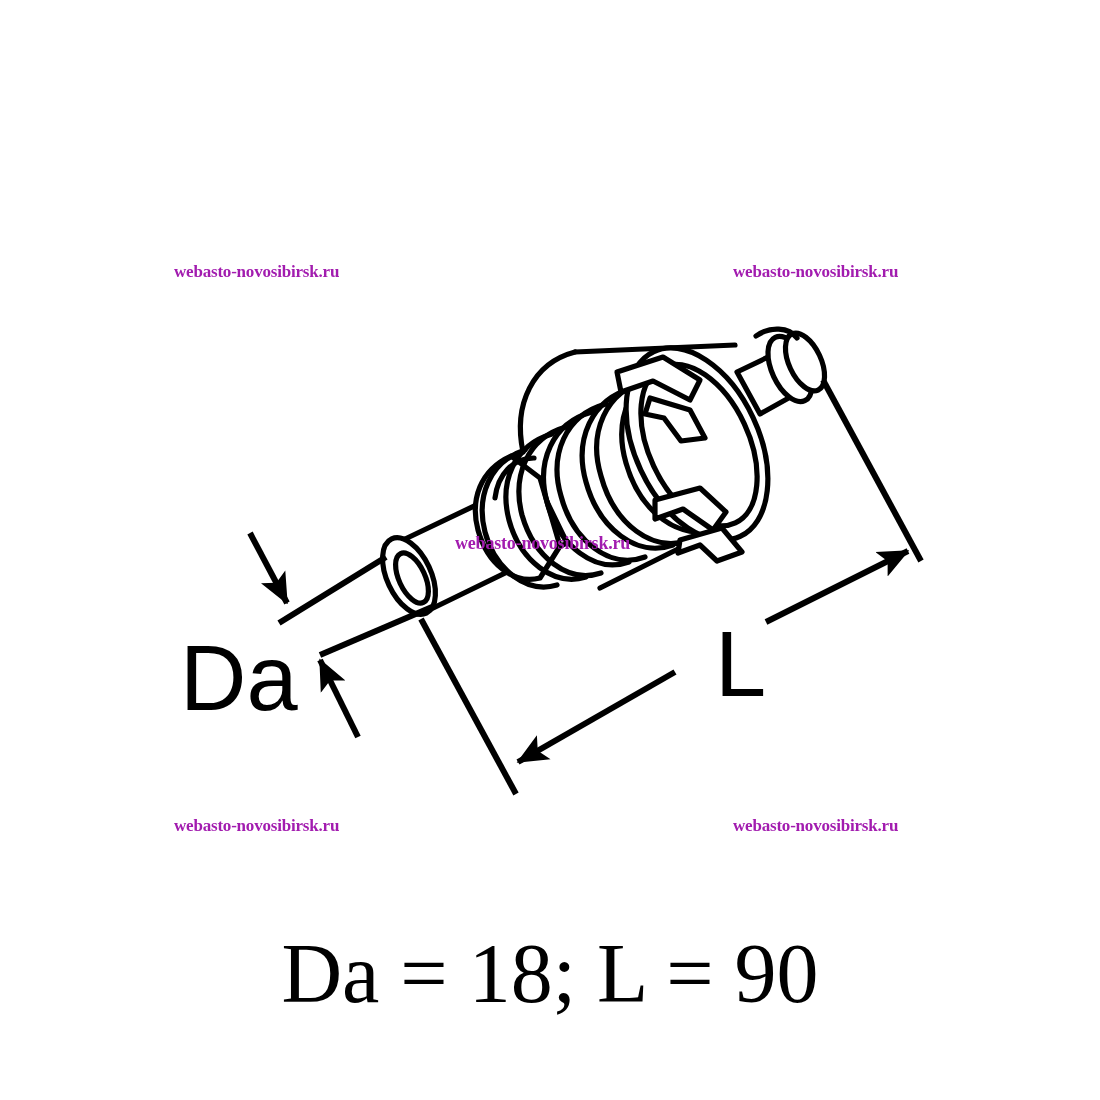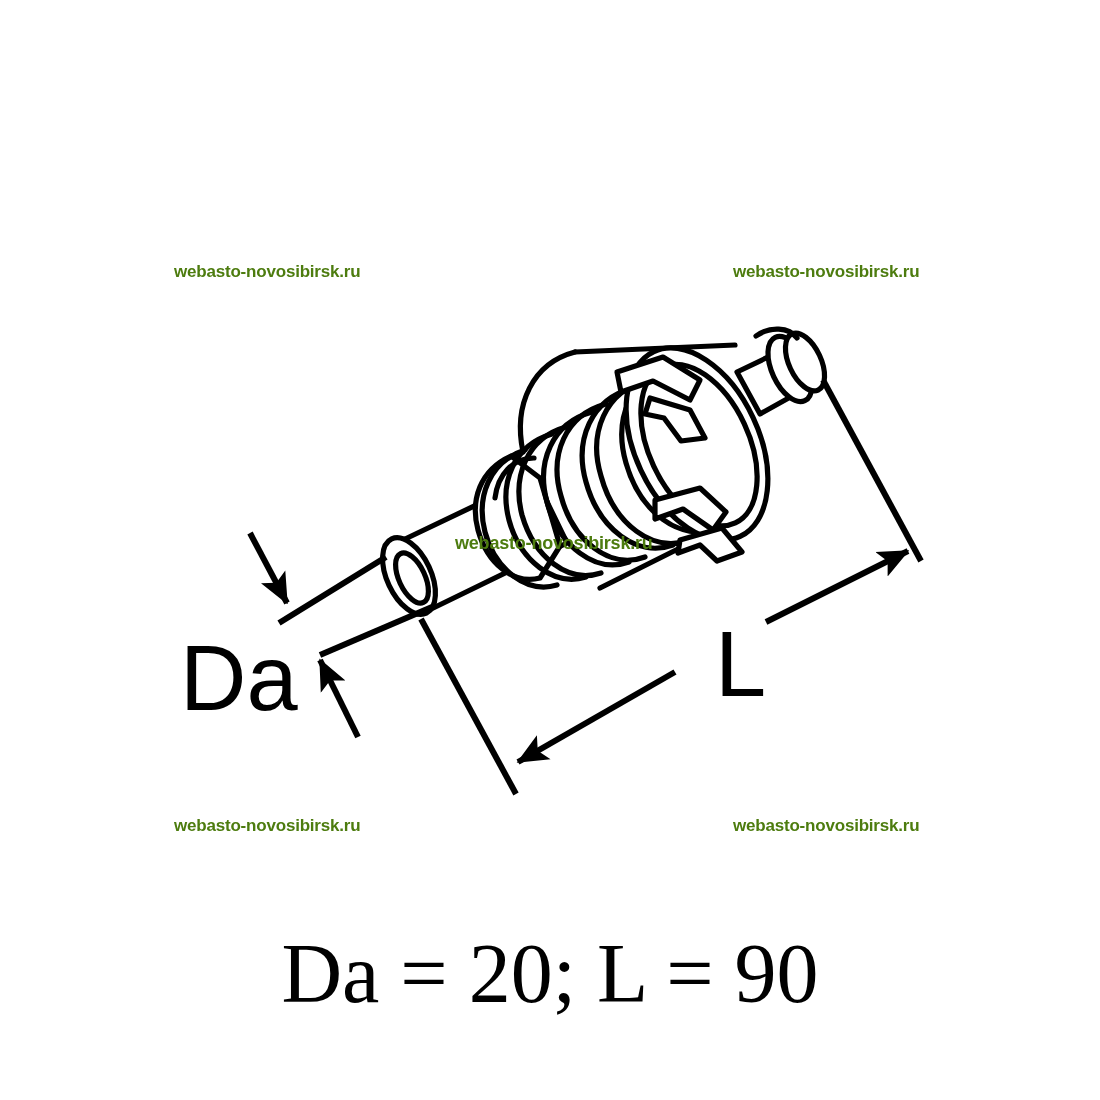--- a/index.html
+++ b/index.html
@@ -21,25 +21,25 @@
   }
   #diagram-svg {
     position: absolute;
     left: 0;
     top: 0;
     width: 1100px;
     height: 1100px;
   }
   .wm {
     position: absolute;
-    font-family: Liberation Sans, sans-serif;
+    font-family: Liberation Serif, serif;
     font-weight: bold;
     font-size: 17px;
     letter-spacing: -0.2px;
-    color: #4d7c0f;
+    color: #a21caf;
     white-space: nowrap;
     user-select: none;
   }
   .wm-tl { left: 174px; top: 262px; }
   .wm-tr { left: 733px; top: 262px; }
   .wm-mid { left: 455px; top: 533px; font-size: 18px; }
   .wm-bl { left: 174px; top: 816px; }
   .wm-br { left: 733px; top: 816px; }
 
   .dim-label {
@@ -166,15 +166,15 @@
 
   <div class="dim-label label-da">Da</div>
   <div class="dim-label label-l">L</div>
 
   <div class="wm wm-tl">webasto-novosibirsk.ru</div>
   <div class="wm wm-tr">webasto-novosibirsk.ru</div>
   <div class="wm wm-mid">webasto-novosibirsk.ru</div>
   <div class="wm wm-bl">webasto-novosibirsk.ru</div>
   <div class="wm wm-br">webasto-novosibirsk.ru</div>
 
-  <div class="caption">Da = 20; L = 90</div>
+  <div class="caption">Da = 18; L = 90</div>
 
 </div>
 
 </body></html>

